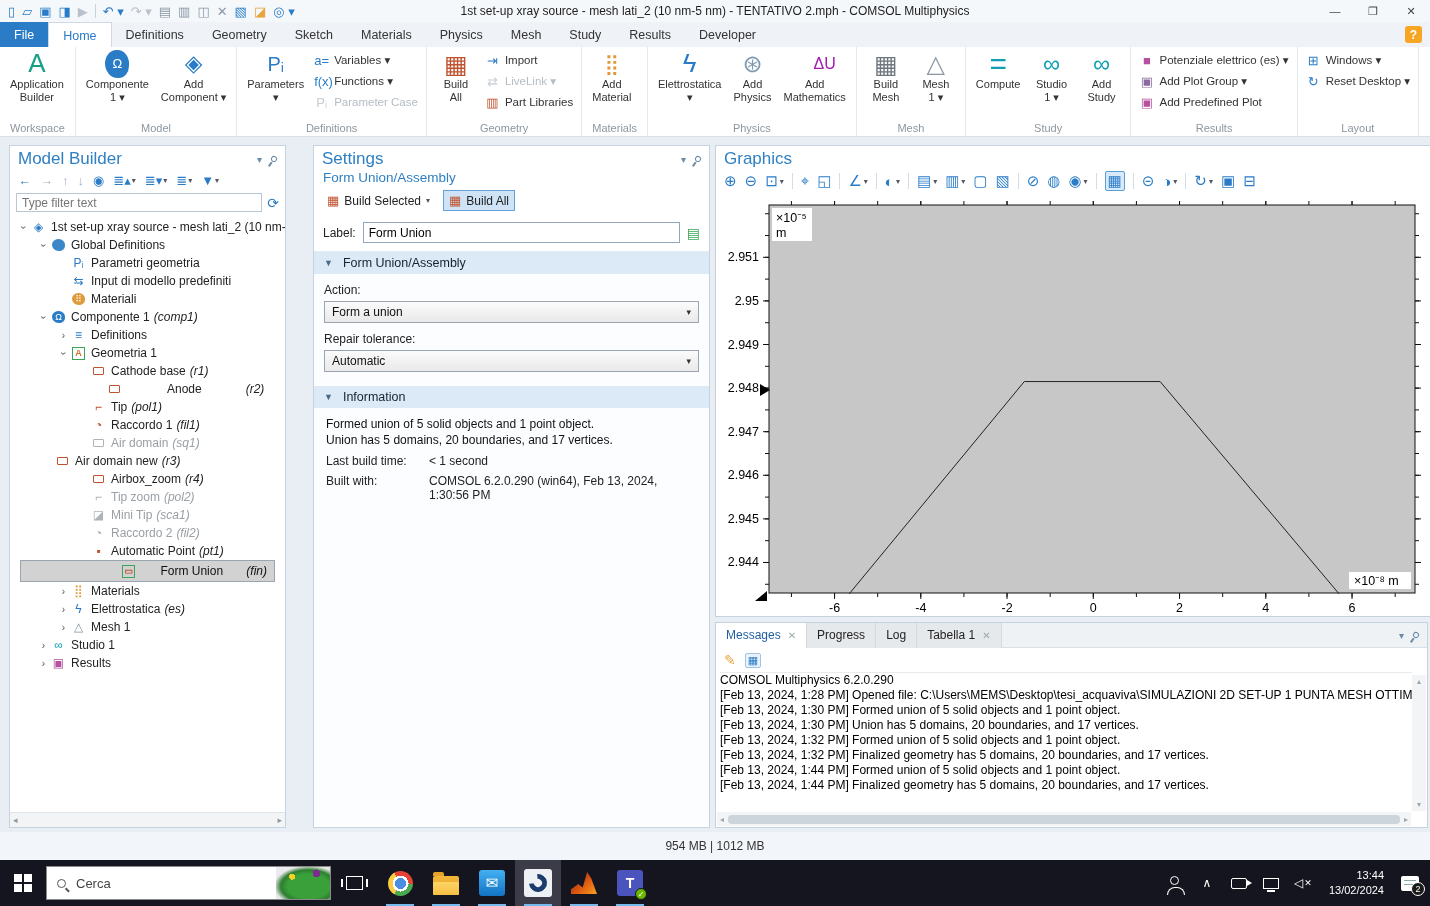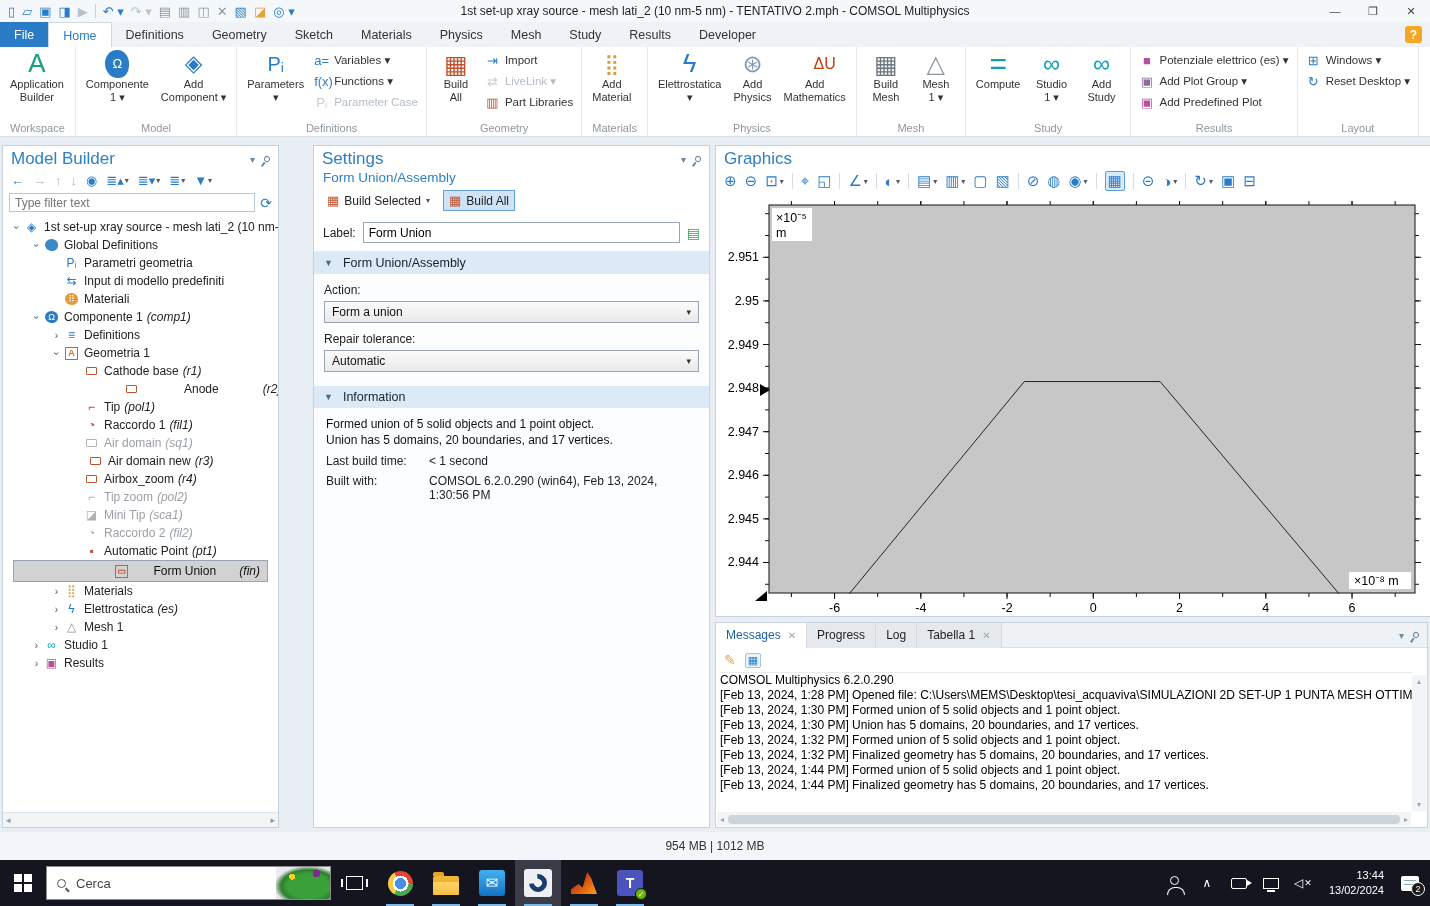--- a/index.html
+++ b/index.html
@@ -36,21 +36,21 @@
   .dim{color:#b4bcc4 !important}
   .dim .ricon{color:#c7cdd3 !important}
 
   
   .panel{position:absolute;background:#fff;border:1px solid #c6d2de}
   .panel-h{display:flex;align-items:center;padding:3px 8px 1px;font-size:17px;color:#2f80c3}
   .ph-icons{margin-left:auto;display:flex;gap:9px;align-items:center;color:#6b8aa5;font-size:10px}
   .pin{width:6px;height:6px;border:1.5px solid #6b8aa5;border-radius:50%;position:relative;transform:rotate(35deg)}
   .pin::after{content:'';position:absolute;top:6px;left:1.2px;width:1.5px;height:5px;background:#6b8aa5}
 
-  #model-builder{left:2px;top:145px;width:277px;height:683px}
+  #model-builder{left:9px;top:145px;width:277px;height:683px}
   .mb-toolbar{display:flex;gap:9px;align-items:center;padding:3px 8px;font-size:13px}
   .mb-toolbar .ic{display:flex;align-items:center;gap:1px}
   .mb-toolbar .car{font-size:8px;color:#556}
   .filter-row{display:flex;align-items:center;gap:5px;padding:2px 6px}
   .filter-row input{flex:1;height:19px;border:1px solid #b9c6d3;font-size:12px;padding:0 5px;color:#4c1d95;font-family:"Liberation Sans",sans-serif}
   .filter-row .refresh{color:#2a7cc7;font-size:14px}
   .tree{margin-top:4px;overflow:hidden}
   .trow{display:flex;align-items:center;height:18px;white-space:nowrap;overflow:hidden}
   .trow.sel{background:#d2d2d2}
   .texp{width:15px;font-size:10px;color:#555;text-align:center;flex:none}
@@ -289,21 +289,21 @@
       <div class="rgroup-items">
         <div class="rlarge">
           <span class="ricon" style="color: rgb(42, 124, 199); font-size: 26px;">ϟ</span>
           <div class="rlab">Elettrostatica<br>▾</div>
         </div>
         <div class="rlarge">
           <span class="ricon" style="color: rgb(127, 155, 179); font-size: 24px;">⊛</span>
           <div class="rlab">Add<br>Physics</div>
         </div>
         <div class="rlarge">
-          <span class="ricon" style="color: #c2410c; font-size: 16px; margin-left: 20px;">ΔU</span>
+          <span class="ricon" style="color: #a21caf; font-size: 16px; margin-left: 20px;">ΔU</span>
           <div class="rlab">Add<br>Mathematics</div>
         </div>
       </div>
       <div class="rgroup-name">Physics</div>
     </div>
     <div class="rgroup">
       <div class="rgroup-items">
         <div class="rlarge">
           <span class="ricon" style="color: rgb(110, 118, 126); font-size: 25px;">▦</span>
           <div class="rlab">Build<br>Mesh</div>
@@ -472,21 +472,21 @@
         <span class="tlabel">Geometria 1</span>
       </div>
       <div class="trow" style="padding-left: 66px;">
         <span class="texp"></span>
         <span class="ticon">
           <span class="ti-r" style="color: rgb(192, 83, 47);"></span>
         </span>
         <span class="tlabel">Cathode base</span>
         <span class="ttag">(r1)</span>
       </div>
-      <div class="trow" style="padding-left: 66px; gap: 40px;">
+      <div class="trow" style="padding-left: 42px; gap: 40px;">
         <span class="texp"></span>
         <span class="ticon">
           <span class="ti-r" style="color: rgb(192, 83, 47);"></span>
         </span>
         <span class="tlabel">Anode</span>
         <span class="ttag">(r2)</span>
       </div>
       <div class="trow" style="padding-left: 66px;">
         <span class="texp"></span>
         <span class="ticon">
@@ -504,21 +504,21 @@
         <span class="ttag">(fil1)</span>
       </div>
       <div class="trow" style="padding-left: 66px;">
         <span class="texp"></span>
         <span class="ticon">
           <span class="ti-r" style="color: rgb(173, 179, 185);"></span>
         </span>
         <span class="tlabel gray">Air domain</span>
         <span class="ttag gray">(sq1)</span>
       </div>
-      <div class="trow" style="padding-left: 70px;">
+      <div class="trow" style="padding-left: 30px;">
         <span class="texp"></span>
         <span class="ticon">
           <span class="ti-r" style="color: rgb(192, 83, 47);"></span>
         </span>
         <span class="tlabel">Air domain new</span>
         <span class="ttag">(r3)</span>
       </div>
       <div class="trow" style="padding-left: 66px;">
         <span class="texp"></span>
         <span class="ticon">

